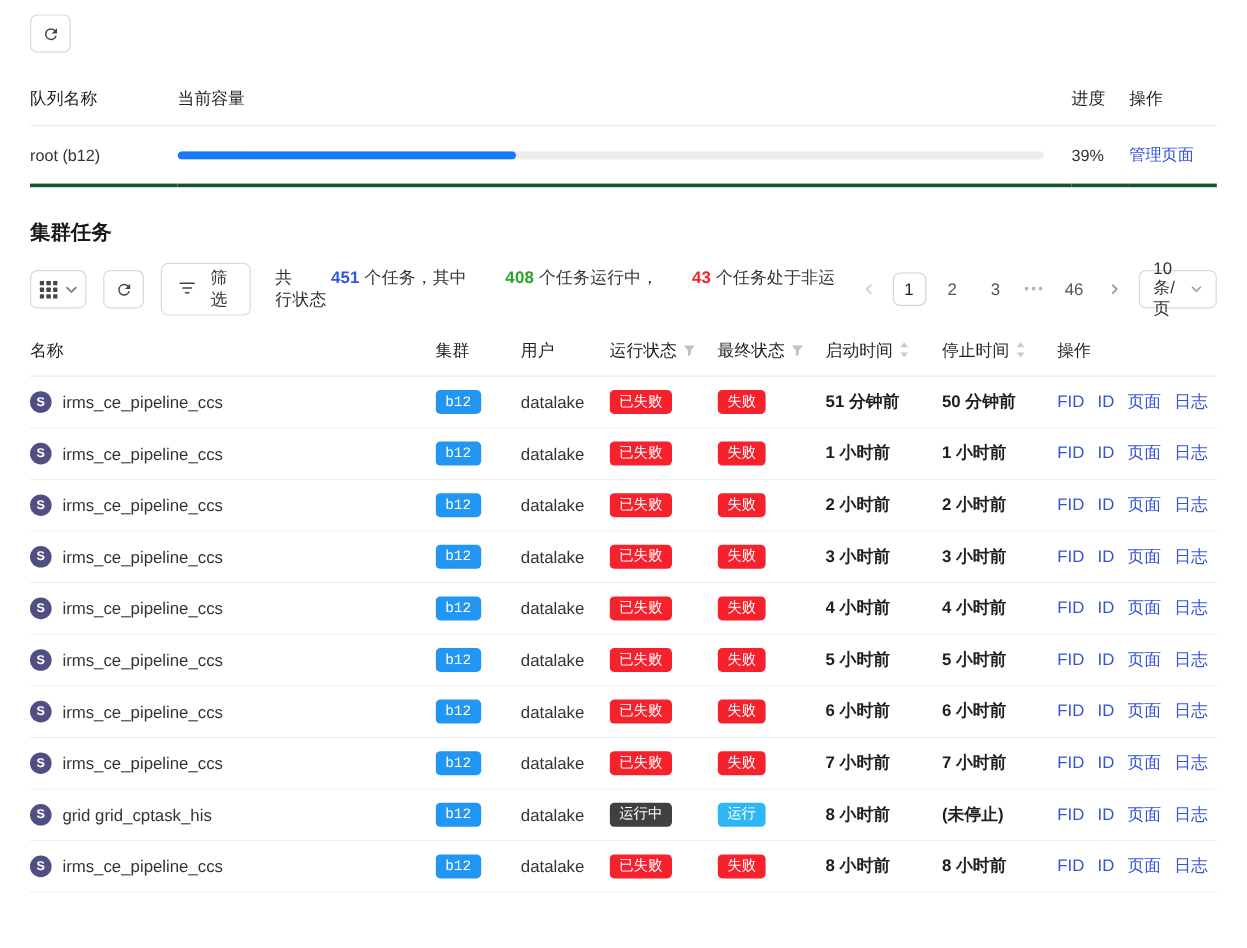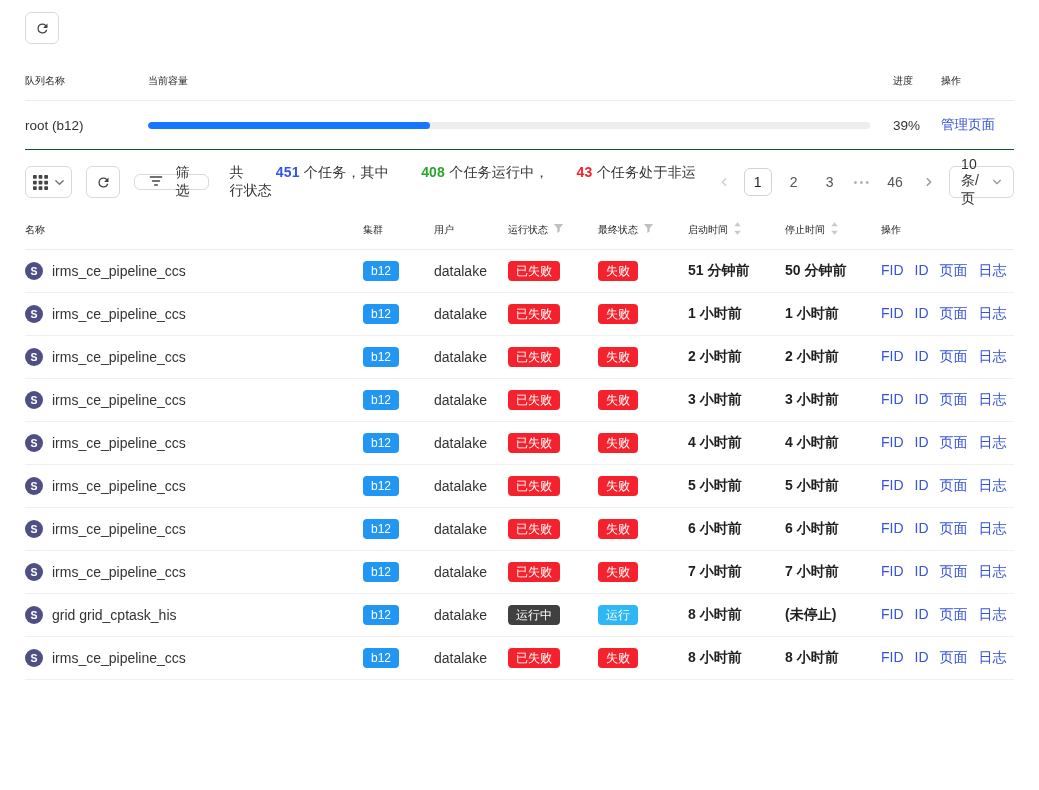--- a/index.html
+++ b/index.html
@@ -11,30 +11,30 @@
   }
   .page { padding:12px 25px 18px; }
   .section-title { font-size:17px; font-weight:700; color:#1a1a1a; margin:12px 0 14px; }
   .icon-btn {
     height:32px; min-width:34px; border:1px solid #d9d9d9; border-radius:6px;
     background:#fff; display:inline-flex; align-items:center; justify-content:center;
     gap:6px; cursor:pointer; padding:0 8px;
   }
   .icon-btn svg { display:block; }
   .text-btn {
-    height:16px; border:1px solid #d9d9d9; border-radius:6px; background:#fff;
+    height:44px; border:1px solid #d9d9d9; border-radius:6px; background:#fff;
     display:inline-flex; align-items:center; gap:7px; padding:0 14px; cursor:pointer;
     font-size:14px; color:#333; font-family:inherit;
   }
   
   table { border-collapse:collapse; width:100%; table-layout:fixed; }
-  th { text-align:left; font-weight:500; color:#1f1f1f; font-size:10px; }
+  th { text-align:left; font-weight:500; color:#1f1f1f; font-size:14px; }
   .res-table { margin-top:18px; }
   .res-table th { padding:12px 8px 12px 0; border-bottom:1px solid #ececec; }
-  .res-table td { padding:15px 8px 15px 0; border-bottom:1px solid #14532d; font-size:13.5px; color:#333; }
+  .res-table td { padding:15px 8px 15px 0; border-bottom:3px solid #14532d; font-size:13.5px; color:#333; }
   .progress-track { width:100%; max-width:722px; height:7px; background:#ededed; border-radius:4px; overflow:hidden; }
   .progress-fill { height:100%; border-radius:4px; }
   .link { color:#3452db; text-decoration:none; cursor:pointer; }
   
   .toolbar { display:flex; align-items:center; gap:14px; margin:14px 0 10px; }
   .summary { margin-left:6px; color:#333; letter-spacing:.2px; }
   .summary b { font-weight:700;margin-left:28px; }
   .toolbar-right { margin-left:auto; display:flex; align-items:center; gap:8px; }
   
   .pagination { display:flex; align-items:center; gap:8px; }
@@ -54,21 +54,21 @@
   .task-table th { padding:11px 8px 11px 0; border-bottom:1px solid #ececec; white-space:nowrap; }
   .task-table th .hdr { display:inline-flex; align-items:center; gap:5px; }
   .task-table td { padding:11px 8px 11px 0; border-bottom:1px solid #f0f0f0; font-size:14px; vertical-align:middle; white-space:nowrap; overflow:hidden; }
   .c-name-cell { display:flex; align-items:center; gap:9px; }
   .avatar {
     width:18px; height:18px; border-radius:50%; color:#fff; font-size:10.5px; font-weight:700;
     display:inline-flex; align-items:center; justify-content:center; flex:0 0 18px;
   }
   .badge {
     display:inline-block; color:#fff; font-size:12px; line-height:1;
-    padding:4px 8px; border-radius:4px;
+    padding:4px 8px; border-radius:4px;font-family:Liberation Mono, monospace;
   }
   .c-time { font-weight:700; color:#1f1f1f; font-size:13.5px; }
   .c-actions .link { margin-right:11px; font-size:14px; }
 </style>
 </head>
 <body>
 
 <div class="page">
 
   
@@ -104,20 +104,21 @@
             <div class="progress-fill" style="width: 39%; background: rgb(22, 119, 255);"></div>
           </div>
         </td>
         <td>39%</td>
         <td><a class="link">管理页面</a></td>
       </tr>
     </tbody>
   </table>
 
   
+  <h2 class="section-title" style="margin-top:26px">集群任务</h2>
 
   <div class="toolbar">
     <button class="icon-btn">
       <span>
         <svg width="15" height="15" viewBox="0 0 16 16" fill="#454545">
           <rect x="0" y="0" width="4" height="4" rx="0.7"></rect>
             <rect x="6" y="0" width="4" height="4" rx="0.7"></rect>
             <rect x="12" y="0" width="4" height="4" rx="0.7"></rect>
           <rect x="0" y="6" width="4" height="4" rx="0.7"></rect>
             <rect x="6" y="6" width="4" height="4" rx="0.7"></rect>

